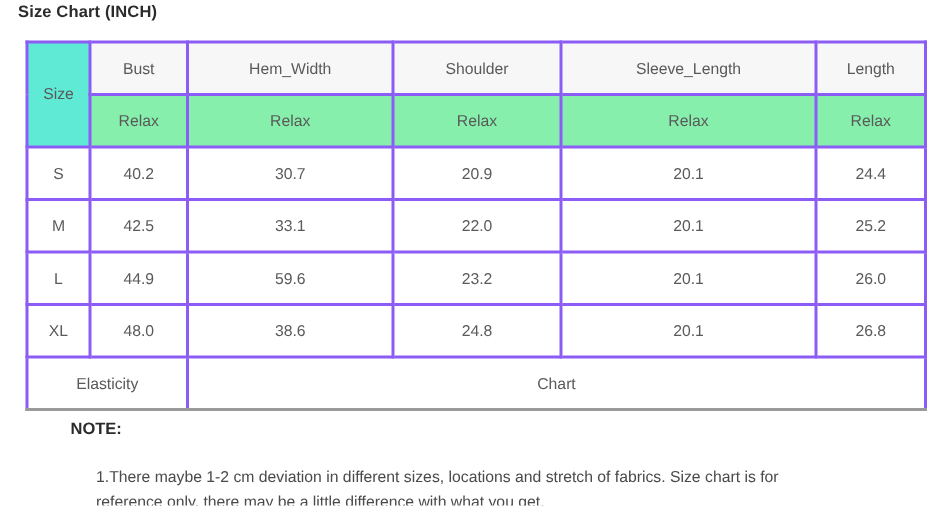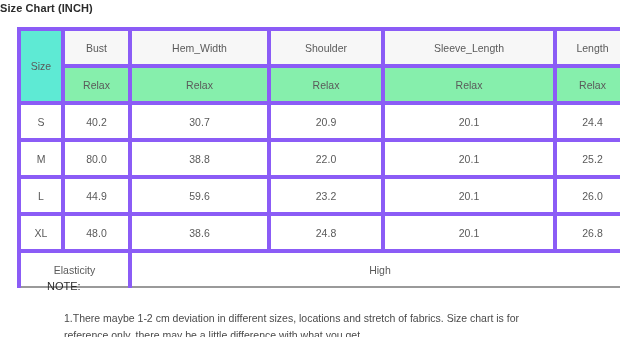--- a/index.html
+++ b/index.html
@@ -15,42 +15,42 @@
     overflow: hidden;
   }
   .page {
     position: relative;
     width: 620px;
     height: 337px;
     box-sizing: border-box;
   }
   .chart-title {
     position: absolute;
-    left: 0;
+    left: 12px;
     top: 2px;
     font-size: 11px;
     font-weight: bold;
     color: #2b2b2b;
     letter-spacing: 0.1px;
   }
   .table-wrap {
     position: absolute;
     left: 17px;
     top: 27px;
     width: 587px;
   }
   table.size-table {
     border-collapse: collapse;
     width: 587px;
     table-layout: fixed;
     font-size: 10.5px;
     color: #555555;
   }
   table.size-table td {
-    border: 4px solid #8b5cf6;
+    border: 2px solid #8b5cf6;
     text-align: center;
     vertical-align: middle;
     font-weight: normal;
     padding: 0;
     height: 33px;
     color: #5a5a5a;
   }
   td.col-size    { width: 40px;  }
   td.col-bust    { width: 63px;  }
   td.col-hem     { width: 135px; }
@@ -77,21 +77,21 @@
   td.elasticity-label { width: 103px; }
 
   .note-block {
     position: absolute;
     left: 47px;
     top: 279px;
     width: 530px;
   }
   .note-title {
     font-size: 11px;
-    font-weight: normal;
+    font-weight: bold;
     color: #2b2b2b;
     margin: 0 0 4px 0;
     line-height: 14px;
   }
   .note-body {
     font-size: 10.5px;
     color: #4a4a4a;
     line-height: 17px;
     margin: 17px;
   }
@@ -127,22 +127,22 @@
           <td>S</td>
           <td>40.2</td>
           <td>30.7</td>
           <td>20.9</td>
           <td>20.1</td>
           <td>24.4</td>
         </tr>
 
         <tr>
           <td>M</td>
-          <td>80.0</td>
-          <td>38.8</td>
+          <td>42.5</td>
+          <td>33.1</td>
           <td>22.0</td>
           <td>20.1</td>
           <td>25.2</td>
         </tr>
 
         <tr>
           <td>L</td>
           <td>44.9</td>
           <td>59.6</td>
           <td>23.2</td>
@@ -154,21 +154,21 @@
           <td>XL</td>
           <td>48.0</td>
           <td>38.6</td>
           <td>24.8</td>
           <td>20.1</td>
           <td>26.8</td>
         </tr>
 
         <tr class="elasticity-row">
           <td class="elasticity-label" colspan="2">Elasticity</td>
-          <td colspan="4">High</td>
+          <td colspan="4">Chart</td>
         </tr>
       </tbody>
     </table>
   </div>
 
   <div class="note-block">
     <p class="note-title">NOTE:</p>
     <p class="note-body">1.There maybe 1-2 cm deviation in different sizes, locations and stretch of fabrics. Size chart is for reference only, there may be a little difference with what you get.</p>
   </div>
 

